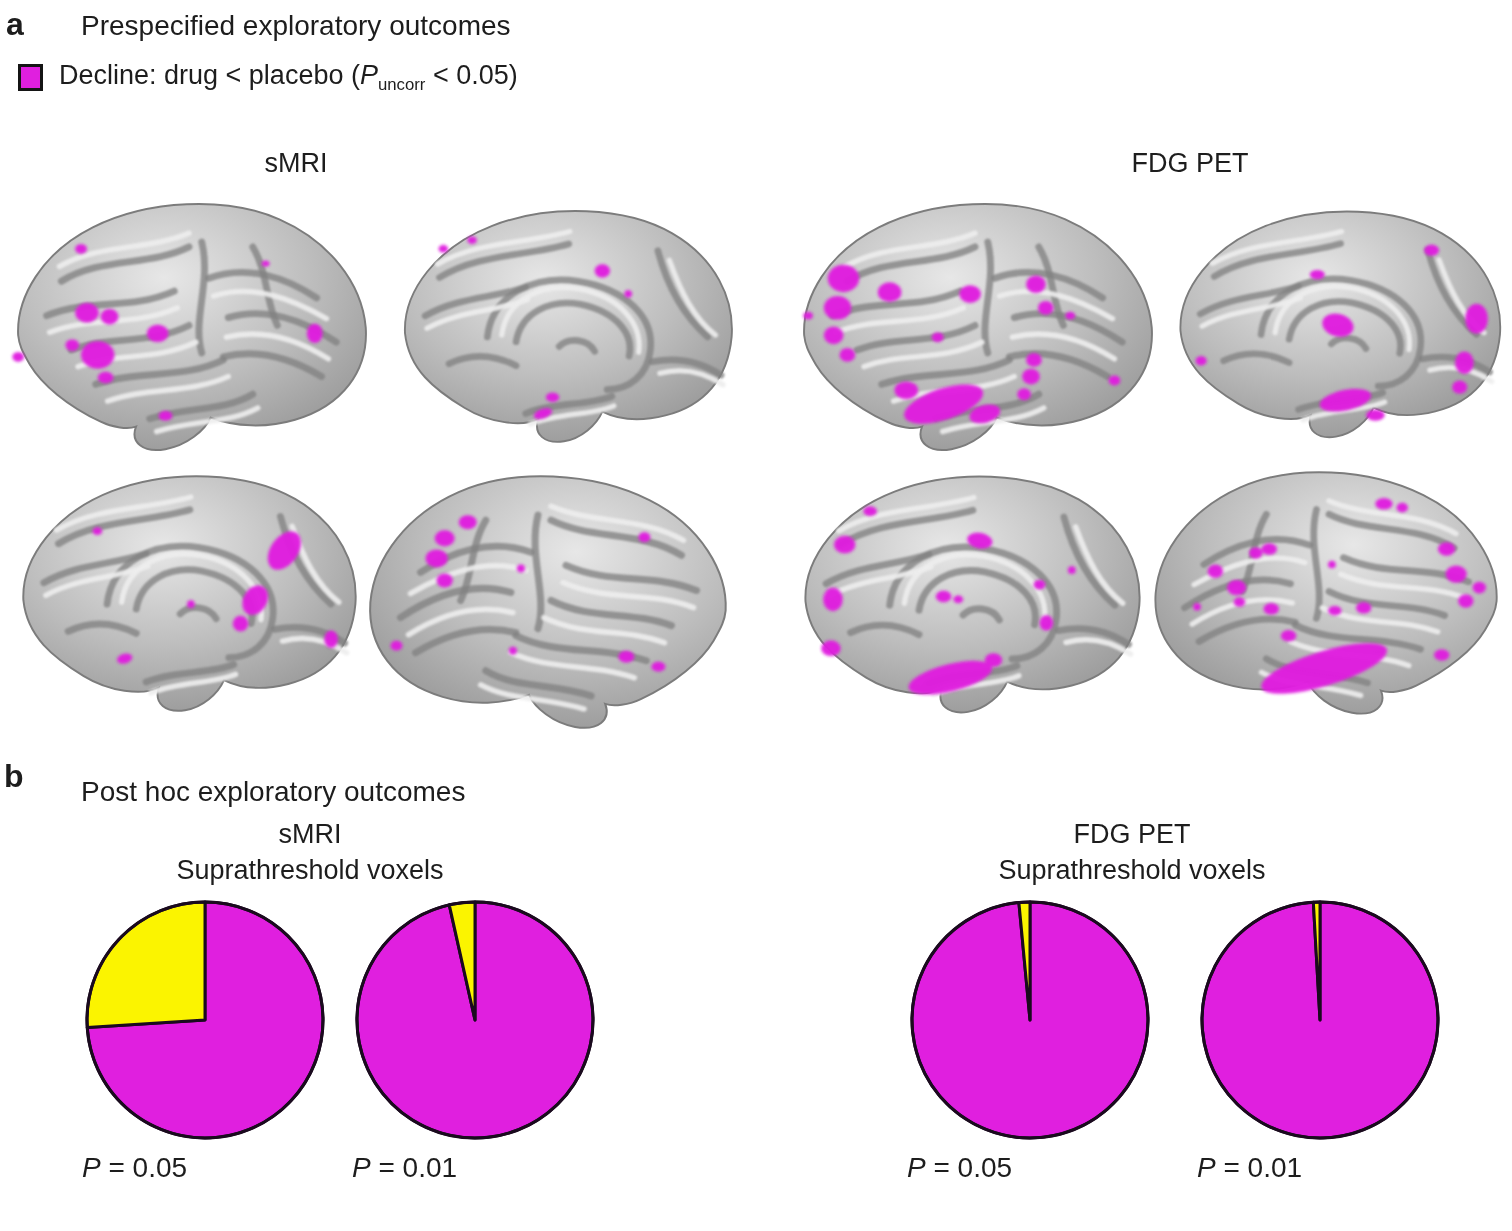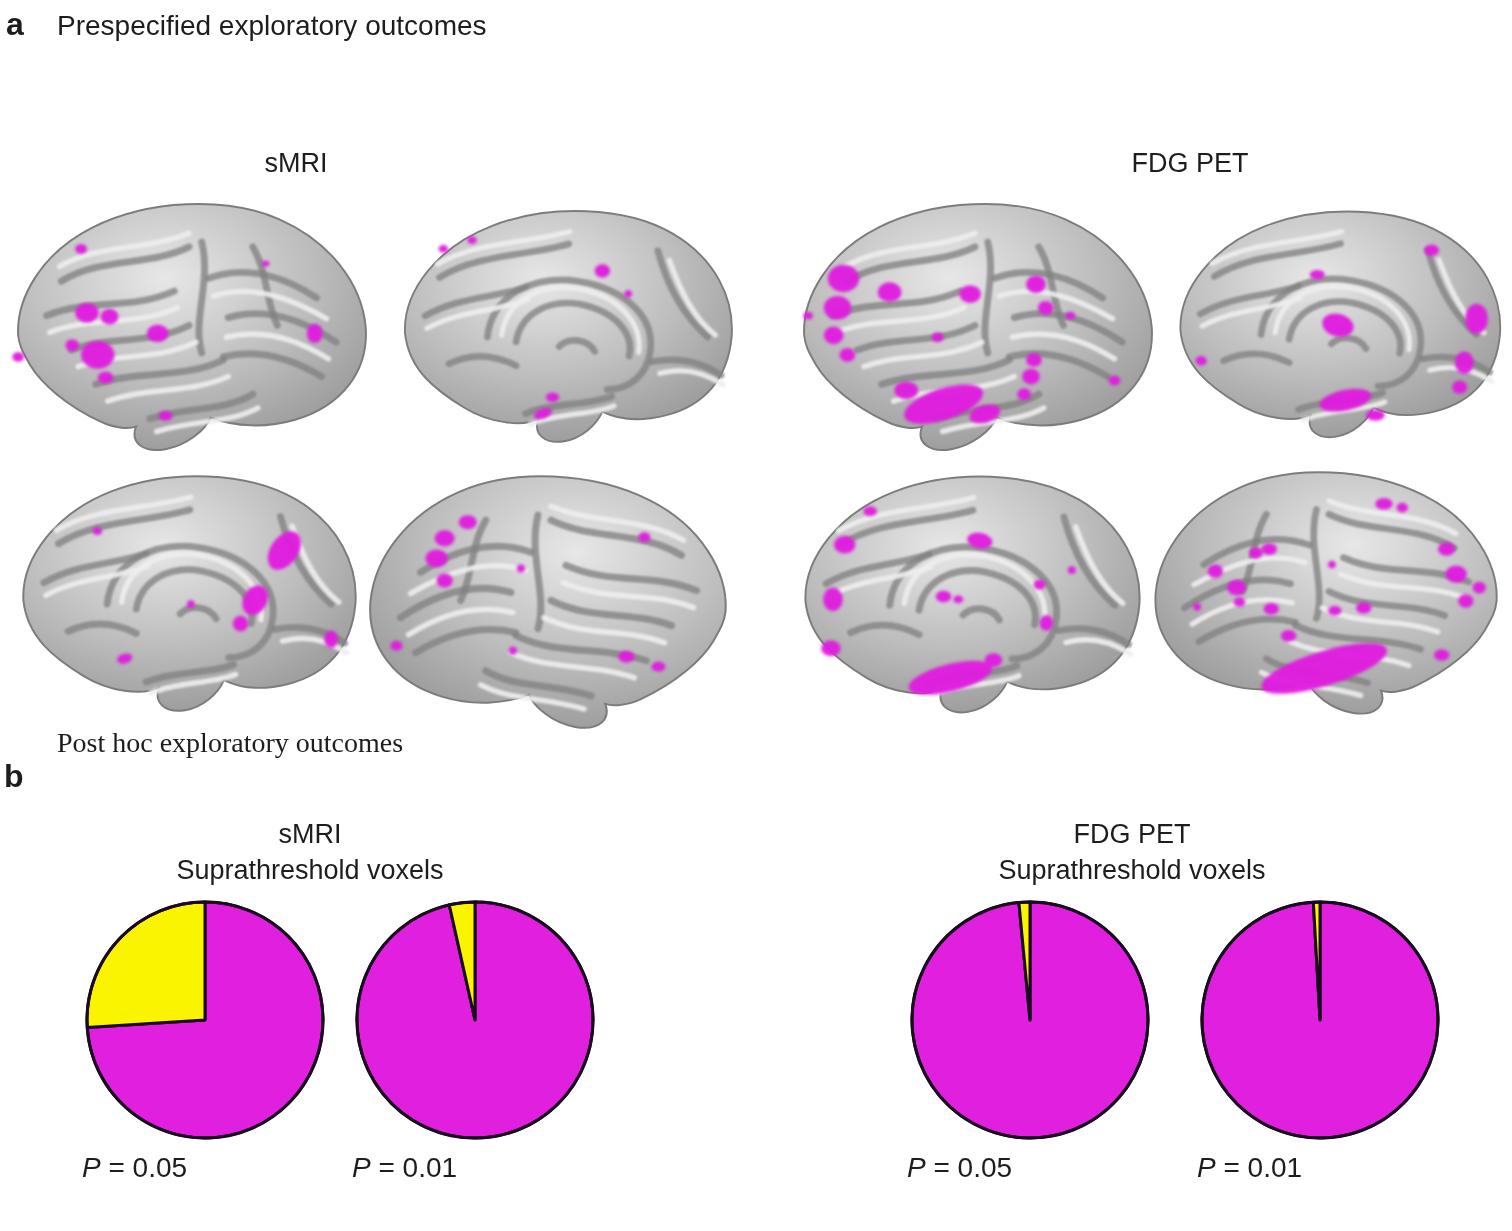--- a/index.html
+++ b/index.html
@@ -8,21 +8,21 @@
     --pie-stroke:#1A0A1E;
     --text:#1D1D1D;
   }
   html,body{margin:0;padding:0;background:#ffffff;}
   .fig{
     position:relative;width:1512px;height:1231px;background:#ffffff;
     font-family:"Liberation Sans",sans-serif;color:var(--text);overflow:hidden;
   }
   .abs{position:absolute;}
   .panel-letter{font-weight:700;font-size:32px;line-height:1;}
-  .panel-title{font-size:28px;line-height:1.1;}
+  .panel-title{font-size:28px;line-height:1.1;margin-left:24px;}
   .grp-label{font-size:27px;text-align:center;width:260px;}
   .legend-a{display:flex;align-items:center;gap:16px;font-size:27px;}
   .sw{display:inline-block;width:25px;height:27px;border:3px solid #141414;box-sizing:border-box;}
   .sw-b{width:28px;height:28px;}
   .pie-title{font-size:27px;text-align:center;width:420px;line-height:1.35;}
   .pie{width:246px;height:246px;}
   .pie svg{display:block;width:100%;height:100%;}
   .pie-label{font-size:28px;text-align:left;width:246px;}
   .pie-label i{font-style:italic;}
   .legend-b{display:flex;flex-direction:column;gap:12px;}
@@ -101,20 +101,26 @@
           <path d="M125,150C130,112 168,95 206,102C248,110 272,138 268,168"></path>
           <path d="M155,243C185,231 218,234 242,224"></path>
         </g>
       </g>
     </defs>
   </svg>
 
   <div class="abs panel-letter" style="left:6px;top:8px;">a</div>
   <div class="abs panel-title" style="left:57px;top:11px;">Prespecified exploratory outcomes</div>
 
+  <div class="abs legend-a" style="left:18px;top:60px;">
+    <span class="sw" style="background-color: rgb(224, 31, 223);"></span>
+    <span>
+      <span>Decline: drug &lt; placebo (</span><i>P</i><sub>uncorr</sub><span> &lt; 0.05)</span>
+    </span>
+  </div>
 
   <div class="abs grp-label" style="left:166px;top:148px;">sMRI</div>
   <div class="abs grp-label" style="left:1060px;top:148px;">FDG PET</div>
 
   <svg class="abs brain" viewBox="0 0 380 275" style="left:2px;top:188px;width:374px;height:270px">
     <use href="#brainLat"></use>
     <g class="patches" filter="url(#pblur)">
       <ellipse cx="80" cy="62" rx="6" ry="5"></ellipse>
       <ellipse cx="86" cy="127" rx="12" ry="10"></ellipse>
       <ellipse cx="109" cy="131" rx="9" ry="8"></ellipse>
@@ -250,21 +256,21 @@
       <ellipse cx="332" cy="150" rx="8" ry="7"></ellipse>
       <ellipse cx="346" cy="136" rx="7" ry="6"></ellipse>
       <ellipse cx="307" cy="206" rx="8" ry="6"></ellipse>
       <ellipse cx="185" cy="220" rx="68" ry="18" transform="rotate(-17 185 220)"></ellipse>
       <ellipse cx="148" cy="186" rx="8" ry="6"></ellipse>
       <ellipse cx="53" cy="156" rx="4" ry="4"></ellipse>
     </g>
   </svg>
 
   <div class="abs panel-letter" style="left:4px;top:760px;">b</div>
-  <div class="abs panel-title" style="left:57px;top:728px;font-family:Liberation Serif, serif;">Post hoc exploratory outcomes</div>
+  <div class="abs panel-title" style="left:57px;top:777px;">Post hoc exploratory outcomes</div>
 
   <div class="abs pie-title" style="left:100px;top:816px;">
     <div>sMRI</div>
     <div>Suprathreshold voxels</div>
   </div>
   <div class="abs pie-title" style="left:922px;top:816px;">
     <div>FDG PET</div>
     <div>Suprathreshold voxels</div>
   </div>
 

